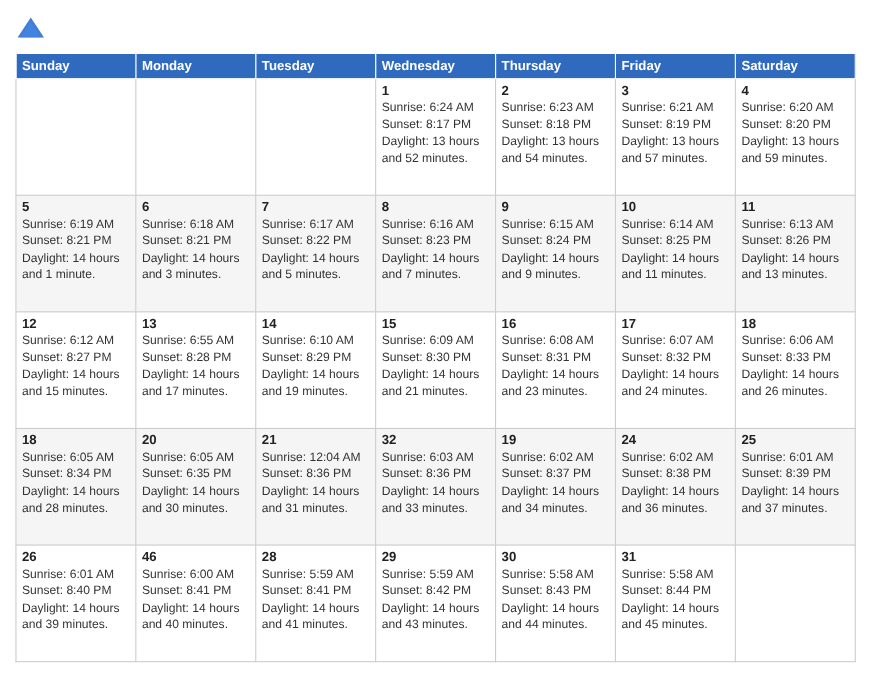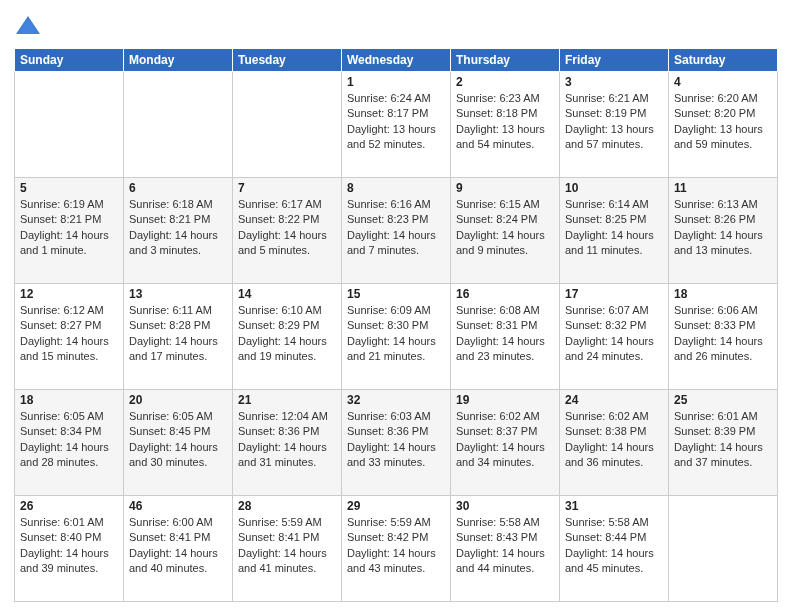--- a/index.html
+++ b/index.html
@@ -225,21 +225,21 @@
         <tr>
           <td>
             <span class="day-num">12</span>
             <div class="day-info">Sunrise: 6:12 AM
 Sunset: 8:27 PM
 Daylight: 14 hours
 and 15 minutes.</div>
           </td>
           <td>
             <span class="day-num">13</span>
-            <div class="day-info">Sunrise: 6:11 AM
+            <div class="day-info">Sunrise: 6:55 AM
 Sunset: 8:28 PM
 Daylight: 14 hours
 and 17 minutes.</div>
           </td>
           <td>
             <span class="day-num">14</span>
             <div class="day-info">Sunrise: 6:10 AM
 Sunset: 8:29 PM
 Daylight: 14 hours
 and 19 minutes.</div>
@@ -277,21 +277,21 @@
           <td>
             <span class="day-num">18</span>
             <div class="day-info">Sunrise: 6:05 AM
 Sunset: 8:34 PM
 Daylight: 14 hours
 and 28 minutes.</div>
           </td>
           <td>
             <span class="day-num">20</span>
             <div class="day-info">Sunrise: 6:05 AM
-Sunset: 8:45 PM
+Sunset: 6:35 PM
 Daylight: 14 hours
 and 30 minutes.</div>
           </td>
           <td>
             <span class="day-num">21</span>
             <div class="day-info">Sunrise: 12:04 AM
 Sunset: 8:36 PM
 Daylight: 14 hours
 and 31 minutes.</div>
           </td>

